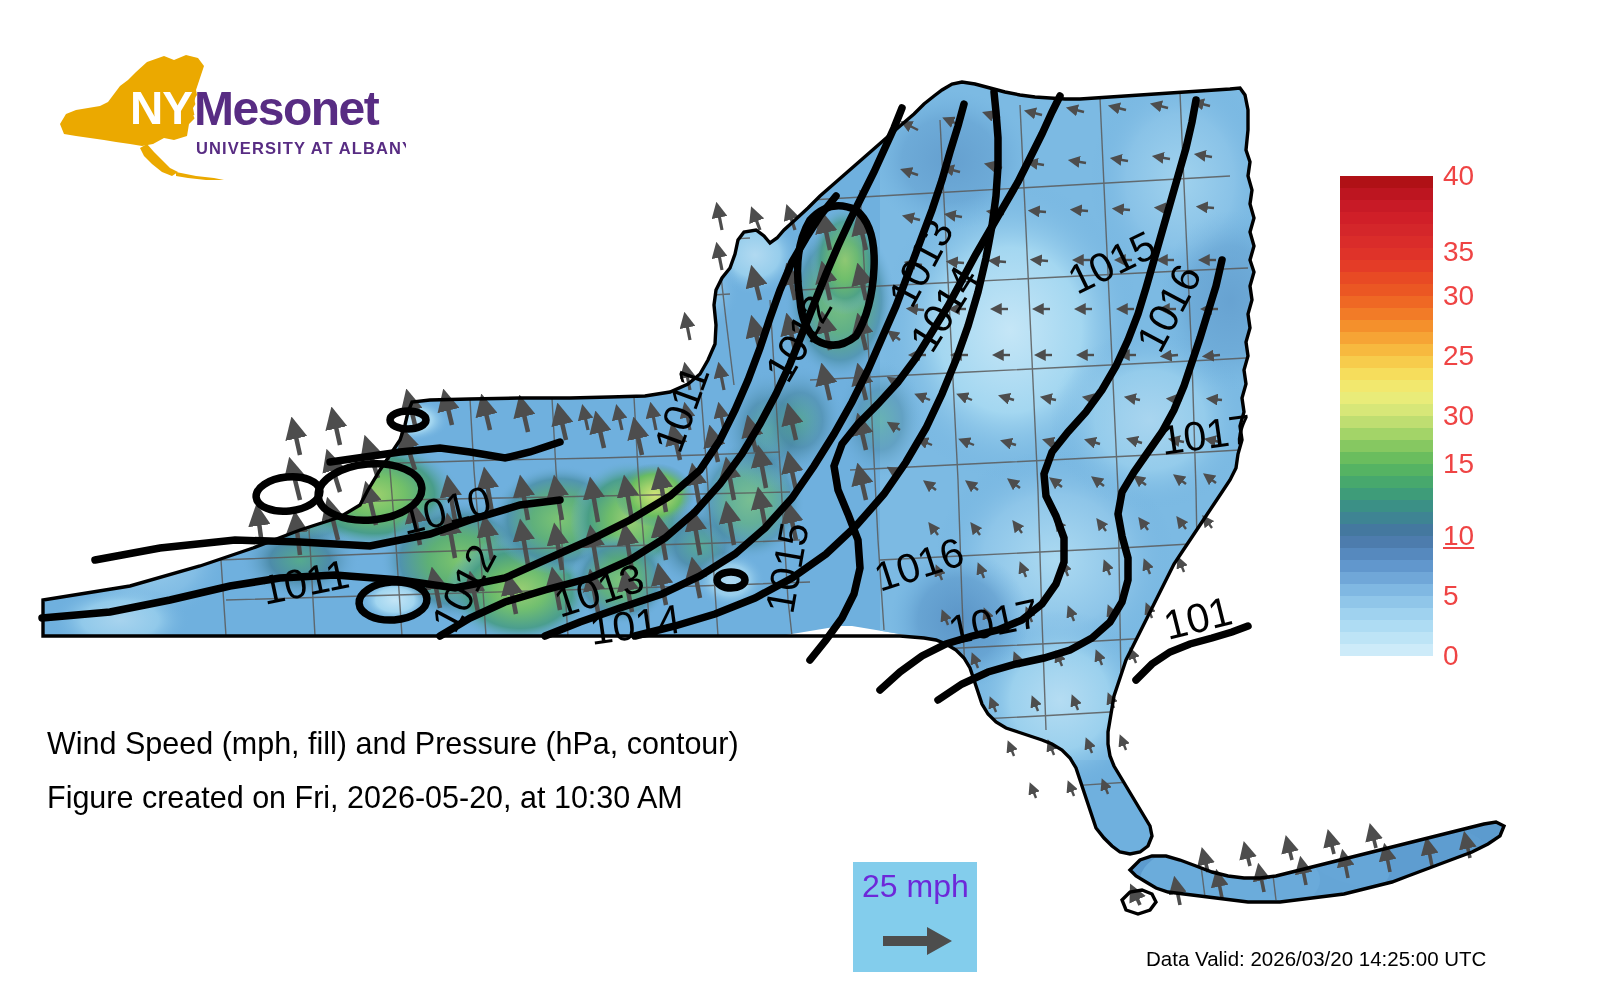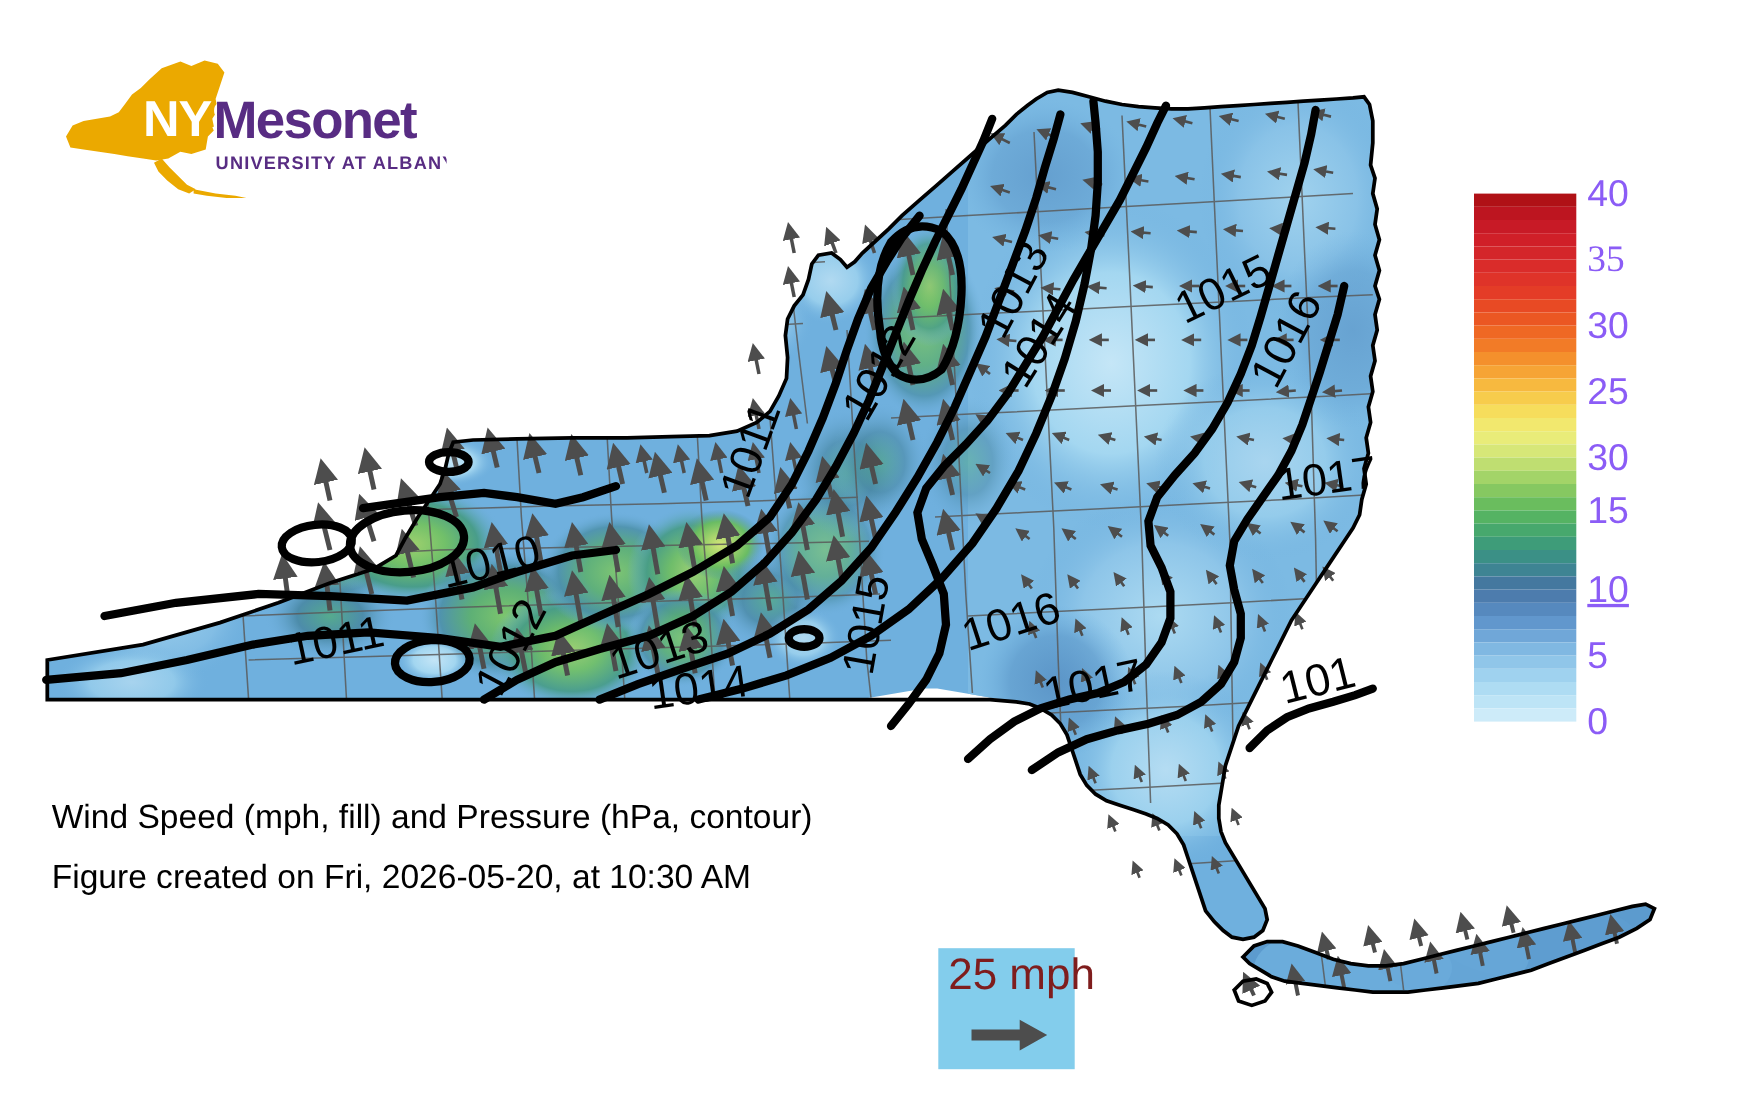--- a/index.html
+++ b/index.html
@@ -79,23 +79,23 @@
   #cb-ticks {
     position: absolute;
     left: 1443px;
     top: 176px;
     width: 90px;
     height: 480px;
   }
   .cb-tick {
     position: absolute;
     left: 0;
-    font-size: 34px;
+    font-size: 28px;
     line-height: 34px;
-    color: #8b5cf6;
+    color: #ef4444;
     white-space: nowrap;
     transform: translateY(-50%);
   }
 
   
   #caption {
     position: absolute;
     left: 47px;
     top: 716px;
     width: 800px;
@@ -113,23 +113,23 @@
     left: 853px;
     top: 862px;
     width: 124px;
     height: 110px;
     background: #83CDEC;
   }
   #wind-legend .wl-label {
     position: absolute;
     left: 9px;
     top: 6px;
-    font-size: 40px;
+    font-size: 32px;
     line-height: 36px;
-    color: #7f1d1d;
+    color: #6d28d9;
     white-space: nowrap;
   }
   #wind-legend .wl-arrow {
     position: absolute;
     left: 30px;
     top: 62px;
     width: 70px;
     height: 34px;
   }
 
@@ -618,21 +618,21 @@
       <div class="cb-band" style="height: 12px; background: rgb(112, 167, 216);"></div>
       <div class="cb-band" style="height: 12px; background: rgb(128, 184, 226);"></div>
       <div class="cb-band" style="height: 12px; background: rgb(144, 198, 233);"></div>
       <div class="cb-band" style="height: 12px; background: rgb(159, 210, 239);"></div>
       <div class="cb-band" style="height: 12px; background: rgb(174, 220, 243);"></div>
       <div class="cb-band" style="height: 12px; background: rgb(189, 228, 246);"></div>
       <div class="cb-band" style="height: 12px; background: rgb(205, 235, 249);"></div>
     </div>
   <div id="cb-ticks">
       <div class="cb-tick" style="top: 0px;">40</div>
-      <div class="cb-tick" style="top: 60px; font-family: Liberation Serif, serif;">35</div>
+      <div class="cb-tick" style="top: 76px;">35</div>
       <div class="cb-tick" style="top: 120px;">30</div>
       <div class="cb-tick" style="top: 180px;">25</div>
       <div class="cb-tick" style="top: 240px;">30</div>
       <div class="cb-tick" style="top: 288px;">15</div>
       <div class="cb-tick" style="top: 360px; text-decoration: underline;">10</div>
       <div class="cb-tick" style="top: 420px;">5</div>
       <div class="cb-tick" style="top: 480px;">0</div>
     </div>
 
   <div id="caption">
@@ -640,14 +640,15 @@
     <div class="cap-line">Figure created on Fri, 2026-05-20, at 10:30 AM</div>
   </div>
 
   <div id="wind-legend">
     <div class="wl-label">25 mph</div>
     <svg class="wl-arrow" viewBox="0 0 70 34">
       <path d="M0,12 L44,12 L44,3 L69,17 L44,31 L44,22 L0,22 Z" fill="#4D4D4D"></path>
     </svg>
   </div>
 
+  <div id="data-valid">Data Valid: 2026/03/20 14:25:00 UTC</div>
 
 </div>
 
 </body></html>

